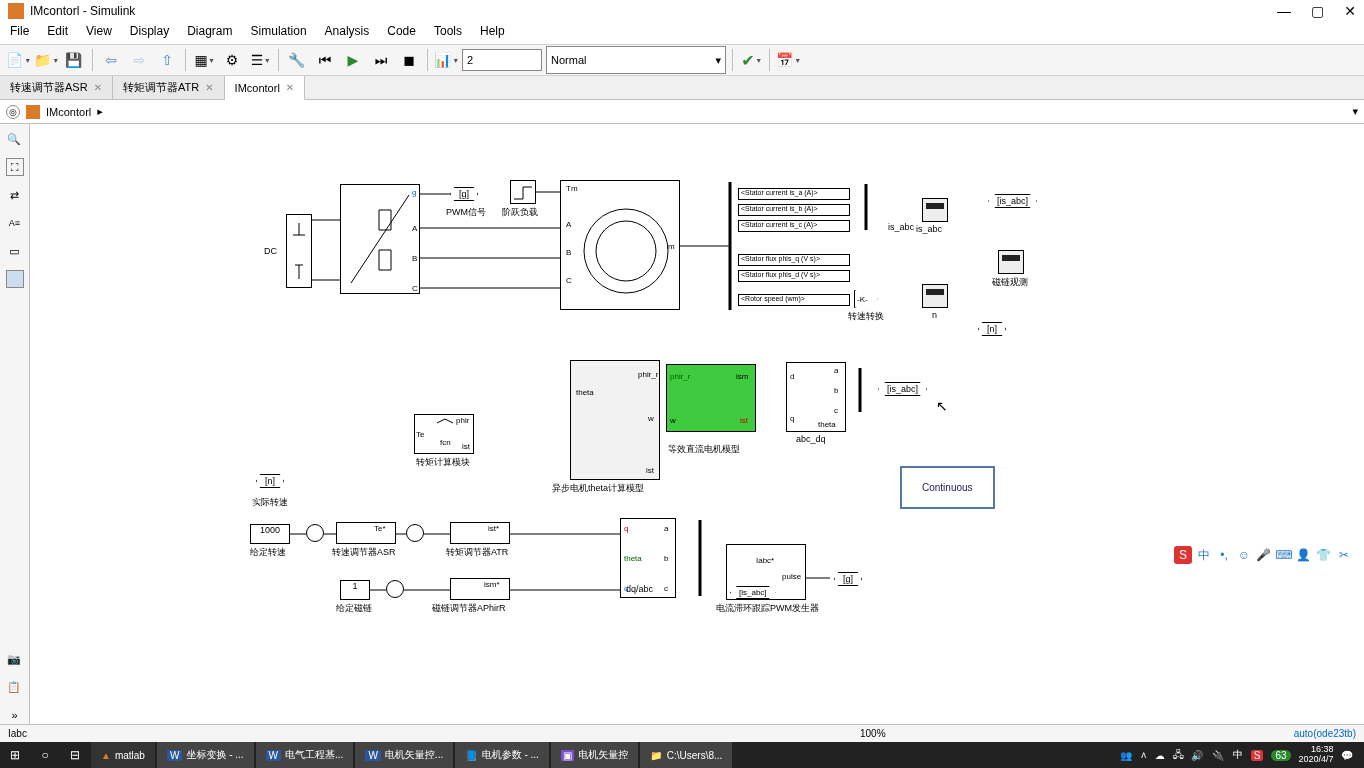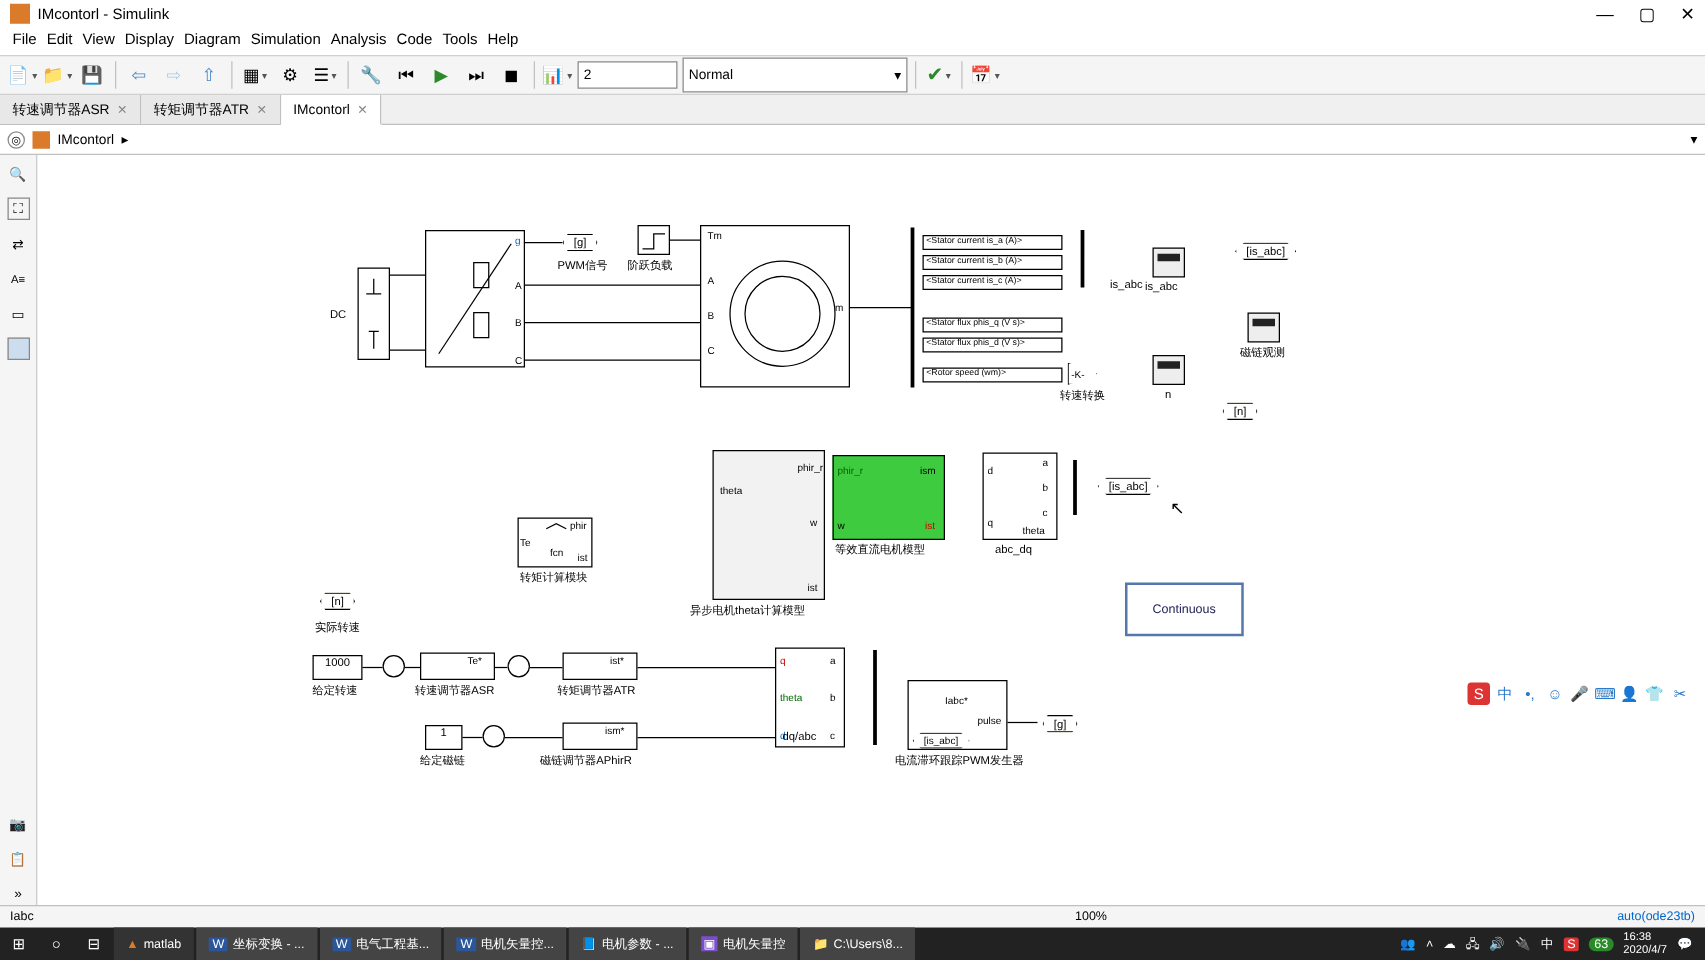--- a/index.html
+++ b/index.html
@@ -1,21 +1,21 @@
 <!DOCTYPE html>
 <html><head>
 <meta charset="utf-8">
 <style>
 * { margin: 0; padding: 0; box-sizing: border-box; font-family: "Segoe UI", "Microsoft YaHei", Arial, sans-serif; }
 body { background: #fff; font-size: 11px; overflow: hidden; width: 1364px; height: 768px; position: relative; }
 .titlebar { height: 22px; display: flex; align-items: center; padding: 0 8px; background: #fff; }
 .titlebar .icon { width: 16px; height: 16px; margin-right: 6px; background: #d97b2a; display: inline-block; }
 .titlebar .title { font-size: 12px; }
 .titlebar .wincontrols { margin-left: auto; display: flex; gap: 20px; font-size: 14px; }
-.menubar { height: 22px; display: flex; padding: 2px 10px; gap: 8px; font-size: 12px; }
+.menubar { height: 22px; display: flex; padding: 2px 10px; gap: 18px; font-size: 12px; }
 .menubar span { cursor: default; }
 .toolbar { height: 32px; border-top: 1px solid #d0d0d0; border-bottom: 1px solid #d0d0d0; background: #f5f5f5; display: flex; align-items: center; padding: 0 6px; gap: 4px; }
 .tb-btn { width: 24px; height: 24px; display: inline-flex; align-items: center; justify-content: center; border: 1px solid transparent; font-size: 14px; }
 .tb-sep { width: 1px; height: 22px; background: #c0c0c0; margin: 0 2px; }
 .tb-drop::after { content: "▾"; font-size: 8px; margin-left: 2px; color: #555; }
 .tb-input { width: 80px; height: 22px; border: 1px solid #888; padding: 0 4px; background: #fff; font-size: 11px; }
 .tb-select { width: 180px; height: 28px; border: 1px solid #888; padding: 0 4px; background: #fff; font-size: 11px; display: inline-flex; align-items: center; justify-content: space-between; }
 .tb-check { color: #2a8a2a; font-size: 16px; }
 .tabstrip { height: 24px; background: #f0f0f0; border-bottom: 1px solid #c0c0c0; display: flex; }
 .tab { padding: 4px 10px; border-right: 1px solid #c0c0c0; font-size: 11px; display: flex; align-items: center; gap: 6px; background: #e8e8e8; }
@@ -41,21 +41,21 @@
 line, polyline { stroke: #000; stroke-width: 1; fill: none; }
 .bus { stroke-width: 3; }
 .statusbar { position: absolute; bottom: 26px; left: 0; right: 0; height: 18px; border-top: 1px solid #c0c0c0; display: flex; align-items: center; padding: 0 8px; font-size: 10px; background: #f5f5f5; }
 .statusbar .zoom { position: absolute; left: 860px; }
 .statusbar .solver { margin-left: auto; color: #06c; }
 .taskbar { position: absolute; bottom: 0; left: 0; right: 0; height: 26px; background: #222; display: flex; align-items: center; color: #fff; font-size: 10px; }
 .taskbar .start { width: 30px; text-align: center; font-size: 12px; }
 .taskbar .task { padding: 0 10px; margin: 0 1px; height: 26px; display: flex; align-items: center; gap: 4px; background: #444; }
 .taskbar .task.ml { background: #333; }
 .taskbar .tray { margin-left: auto; display: flex; gap: 8px; align-items: center; padding-right: 10px; }
-.taskbar .clock { text-align: left; line-height: 1.1; font-size: 9px; }
+.taskbar .clock { text-align: right; line-height: 1.1; font-size: 9px; }
 .floattool { position: absolute; right: 12px; bottom: 160px; display: flex; gap: 4px; align-items: center; font-size: 12px; }
 .floattool span { width: 16px; height: 16px; display: inline-flex; align-items: center; justify-content: center; }
 .tag-shape { clip-path: polygon(0 50%, 15% 0, 85% 0, 100% 50%, 85% 100%, 15% 100%); padding-left: 8px; padding-right: 8px; }
 .sum { position: absolute; width: 18px; height: 18px; border: 1px solid #000; border-radius: 50%; background: #fff; font-size: 8px; display: flex; align-items: center; justify-content: center; }
 .gain { position: absolute; width: 24px; height: 18px; border: 1px solid #000; background: #fff; clip-path: polygon(0 0, 100% 50%, 0 100%); display: flex; align-items: center; padding-left: 2px; font-size: 8px; }
 .motor-body { position: absolute; border: 1px solid #000; background: #fff; }
 
 .ico-arrow { color: #4a87c7; }
 .ico-green { color: #2a8a2a; }
 .ico-cal { color: #2857a5; }
@@ -229,21 +229,21 @@
     <span class="port-label" style="left:760px; top:290px">q</span>
     <span class="port-label" style="left:788px; top:296px">theta</span>
     <div class="blk-label" style="left:766px; top:310px">abc_dq</div>
     <div class="tag tag-shape" style="left:848px; top:258px">[is_abc]</div>
 
     <div class="blk green-blk" style="left:636px; top:240px; width:90px; height:68px"></div>
     <span class="port-label" style="left:640px; top:248px; color:#060">phir_r</span>
     <span class="port-label" style="left:640px; top:292px">w</span>
     <span class="port-label" style="left:706px; top:248px">ism</span>
     <span class="port-label" style="left:710px; top:292px; color:#c00">ist</span>
-    <div class="blk-label" style="left:638px; top:309px">等效直流电机模型</div>
+    <div class="blk-label" style="left:638px; top:319px">等效直流电机模型</div>
 
     <div class="blk" style="left:540px; top:236px; width:90px; height:120px; background:#f2f2f2"></div>
     <span class="port-label" style="left:608px; top:246px">phir_r</span>
     <span class="port-label" style="left:546px; top:264px">theta</span>
     <span class="port-label" style="left:618px; top:290px">w</span>
     <span class="port-label" style="left:616px; top:342px">ist</span>
     <div class="blk-label" style="left:522px; top:358px">异步电机theta计算模型</div>
 
     <div class="blk" style="left:384px; top:290px; width:60px; height:40px">
       <svg width="58" height="38">

